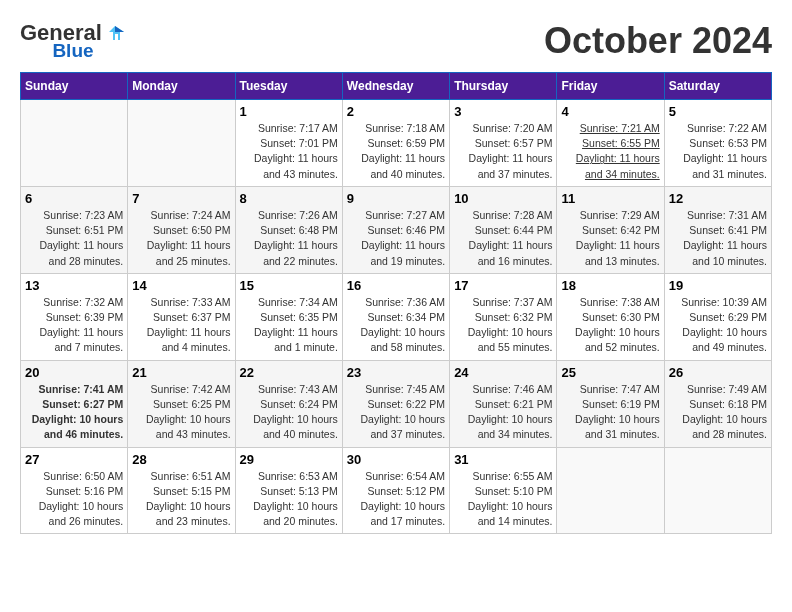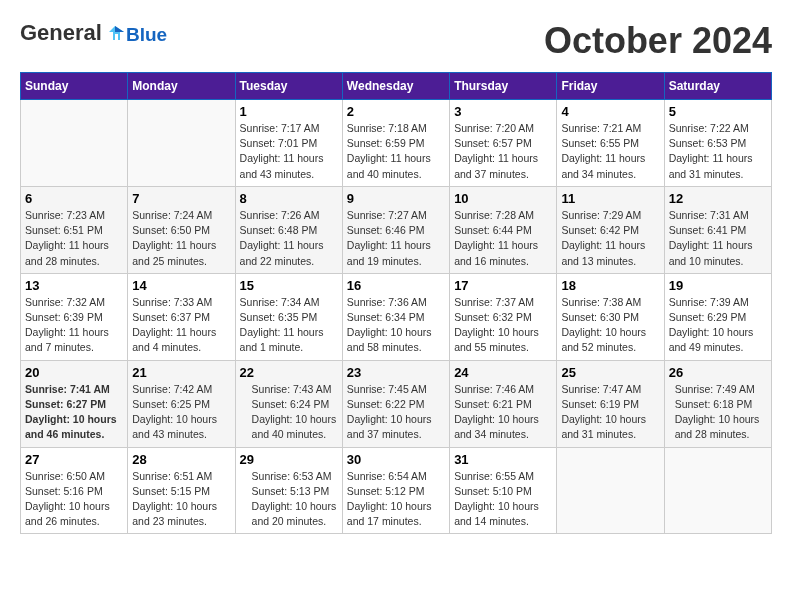--- a/index.html
+++ b/index.html
@@ -11,22 +11,22 @@
       padding: 20px;
     }
     .header-area {
       display: flex;
       justify-content: space-between;
       align-items: flex-start;
       margin-bottom: 10px;
     }
     .logo {
       display: flex;
-      flex-direction: row;
-      align-items: flex-end;
+      flex-direction: column;
+      align-items: center;
     }
     .title-area {
       text-align: center;
     }
     .month-title {
       font-size: 36px;
       font-weight: bold;
       color: #333;
     }
     .subtitle {
@@ -61,20 +61,21 @@
     .day-number {
       font-weight: bold;
       font-size: 13px;
       display: block;
       margin-bottom: 2px;
     }
     .day-info {
       color: #333;
       line-height: 1.45;
       font-size: 10.5px;
+      text-align: right;
     }
     td.empty {
       background: #f9f9f9;
     }
   </style>
 </head>
 <body>
 
 <div class="header-area">
   <div class="logo">
@@ -121,21 +122,21 @@
 Daylight: 11 hours and 40 minutes.</div>
         </td>
         <td>
           <span class="day-number">3</span>
           <div class="day-info" style="white-space: pre-line;">Sunrise: 7:20 AM
 Sunset: 6:57 PM
 Daylight: 11 hours and 37 minutes.</div>
         </td>
         <td>
           <span class="day-number">4</span>
-          <div class="day-info" style="white-space: pre-line;">Sunrise: 7:21 AM
+          <div class="day-info" style="white-space: pre-line; text-decoration: underline;">Sunrise: 7:21 AM
 Sunset: 6:55 PM
 Daylight: 11 hours and 34 minutes.</div>
         </td>
         <td>
           <span class="day-number">5</span>
           <div class="day-info" style="white-space: pre-line;">Sunrise: 7:22 AM
 Sunset: 6:53 PM
 Daylight: 11 hours and 31 minutes.</div>
         </td>
       </tr>
@@ -215,21 +216,21 @@
 Daylight: 10 hours and 55 minutes.</div>
         </td>
         <td>
           <span class="day-number">18</span>
           <div class="day-info" style="white-space: pre-line;">Sunrise: 7:38 AM
 Sunset: 6:30 PM
 Daylight: 10 hours and 52 minutes.</div>
         </td>
         <td>
           <span class="day-number">19</span>
-          <div class="day-info" style="white-space: pre-line;">Sunrise: 7:39 AM
+          <div class="day-info" style="white-space: pre-line;">Sunrise: 10:39 AM
 Sunset: 6:29 PM
 Daylight: 10 hours and 49 minutes.</div>
         </td>
       </tr>
       <tr>
         <td>
           <span class="day-number">20</span>
           <div class="day-info" style="white-space: pre-line; font-weight: bold;">Sunrise: 7:41 AM
 Sunset: 6:27 PM
 Daylight: 10 hours and 46 minutes.</div>

